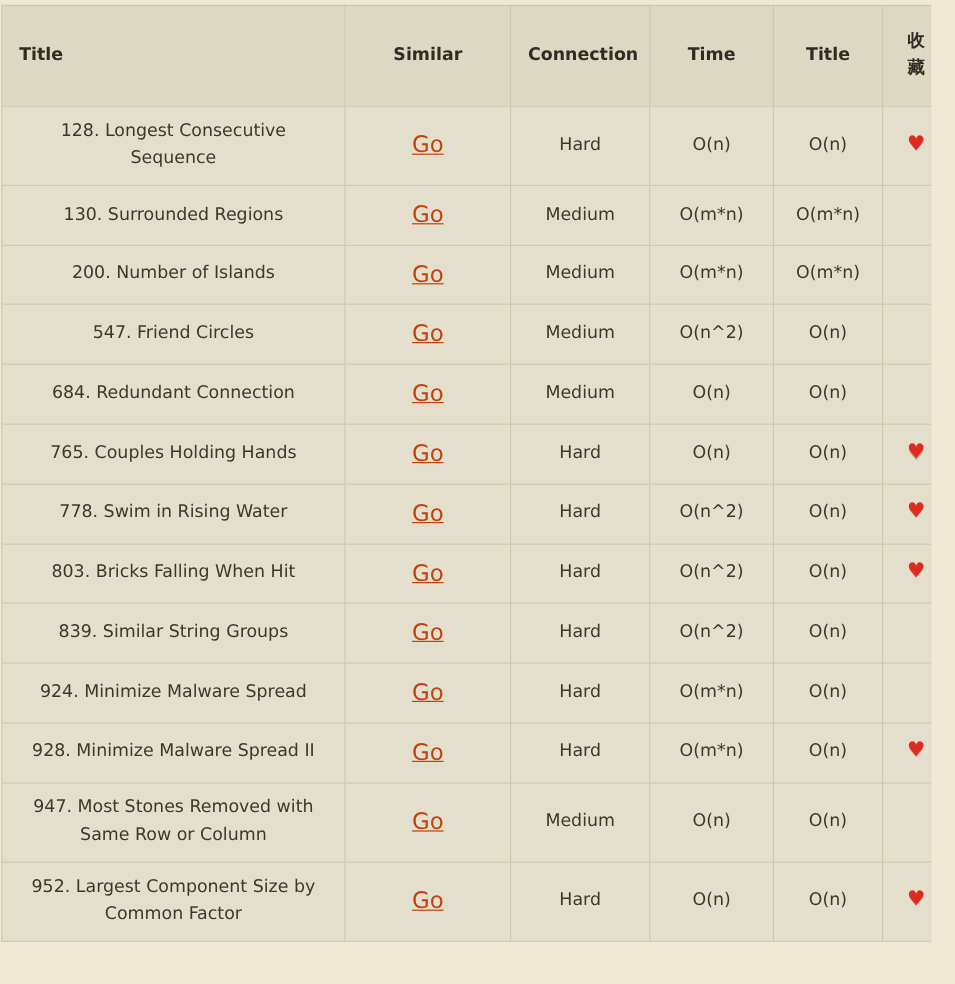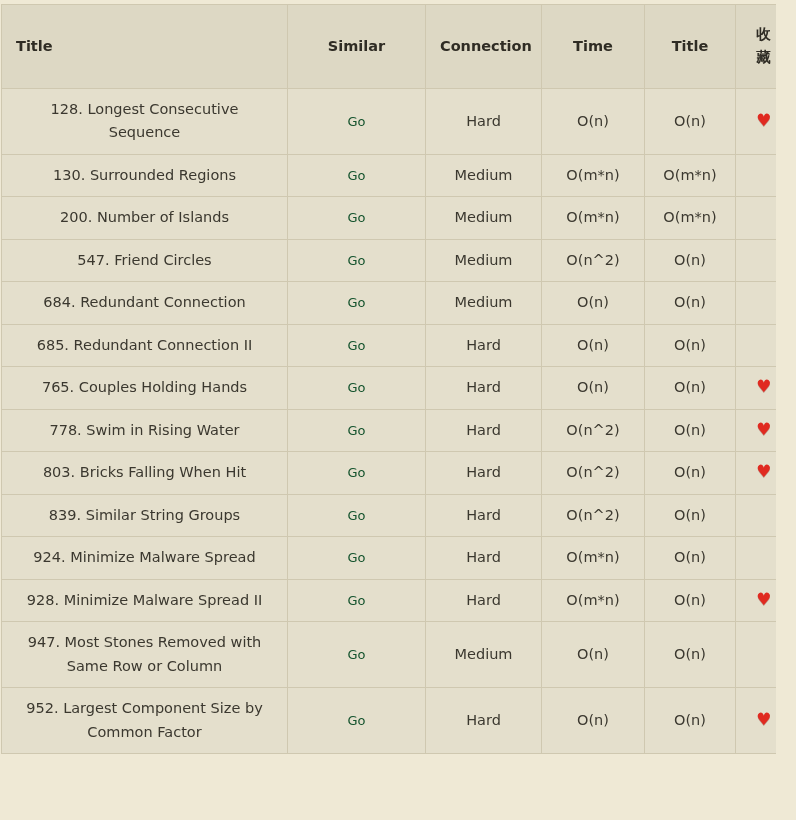--- a/index.html
+++ b/index.html
@@ -57,22 +57,23 @@
   }
   .th-title  { text-align: left; }
   .th-center { text-align: center; }
   .th-fav    { text-align: center; padding-left: 4px; padding-right: 4px; word-break: break-all; line-height: 1.45; }
 
   td.cell-title  { text-align: center; }
   td.cell-center { text-align: center; }
   td.cell-fav    { text-align: center; padding-left: 2px; padding-right: 2px; }
 
   a.go-link {
-    color: #14532d;
-    font-size: 13px;
+    color: #c2410c;
+    text-decoration: underline;
+    font-size: 19px;
     cursor: pointer;
   }
   .heart {
     color: #e02a20;
     font-size: 17px;
     line-height: 1;
     display: inline-block;
     text-shadow: 0 1px 0 rgba(120,0,0,0.35);
   }
   .heart.empty { visibility: hidden; }
@@ -135,28 +136,20 @@
         </tr>
         <tr>
           <td class="cell-title">684. Redundant Connection</td>
           <td class="cell-center"><a class="go-link">Go</a></td>
           <td class="cell-center">Medium</td>
           <td class="cell-center">O(n)</td>
           <td class="cell-center">O(n)</td>
           <td class="cell-fav"><span class="heart empty">♥</span></td>
         </tr>
         <tr>
-          <td class="cell-title">685. Redundant Connection II</td>
-          <td class="cell-center"><a class="go-link">Go</a></td>
-          <td class="cell-center">Hard</td>
-          <td class="cell-center">O(n)</td>
-          <td class="cell-center">O(n)</td>
-          <td class="cell-fav"><span class="heart empty">♥</span></td>
-        </tr>
-        <tr>
           <td class="cell-title">765. Couples Holding Hands</td>
           <td class="cell-center"><a class="go-link">Go</a></td>
           <td class="cell-center">Hard</td>
           <td class="cell-center">O(n)</td>
           <td class="cell-center">O(n)</td>
           <td class="cell-fav"><span class="heart">♥</span></td>
         </tr>
         <tr>
           <td class="cell-title">778. Swim in Rising Water</td>
           <td class="cell-center"><a class="go-link">Go</a></td>

